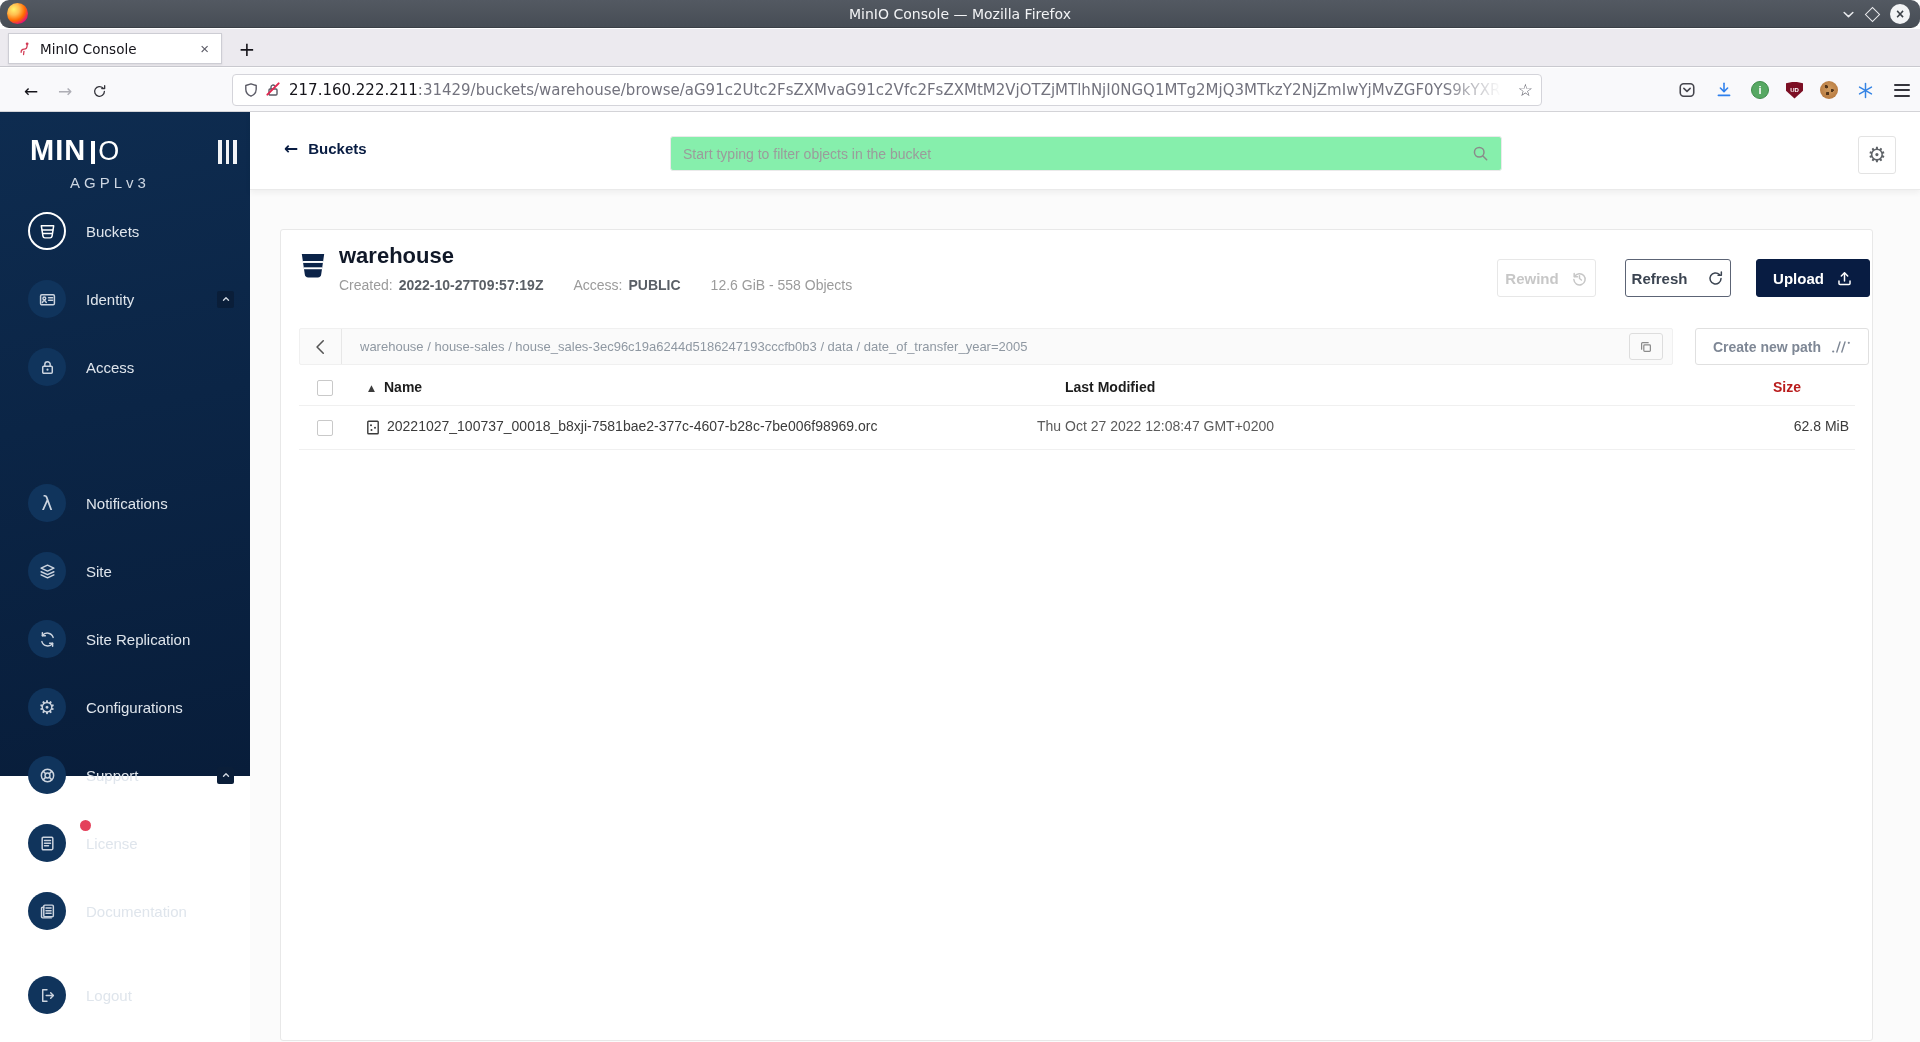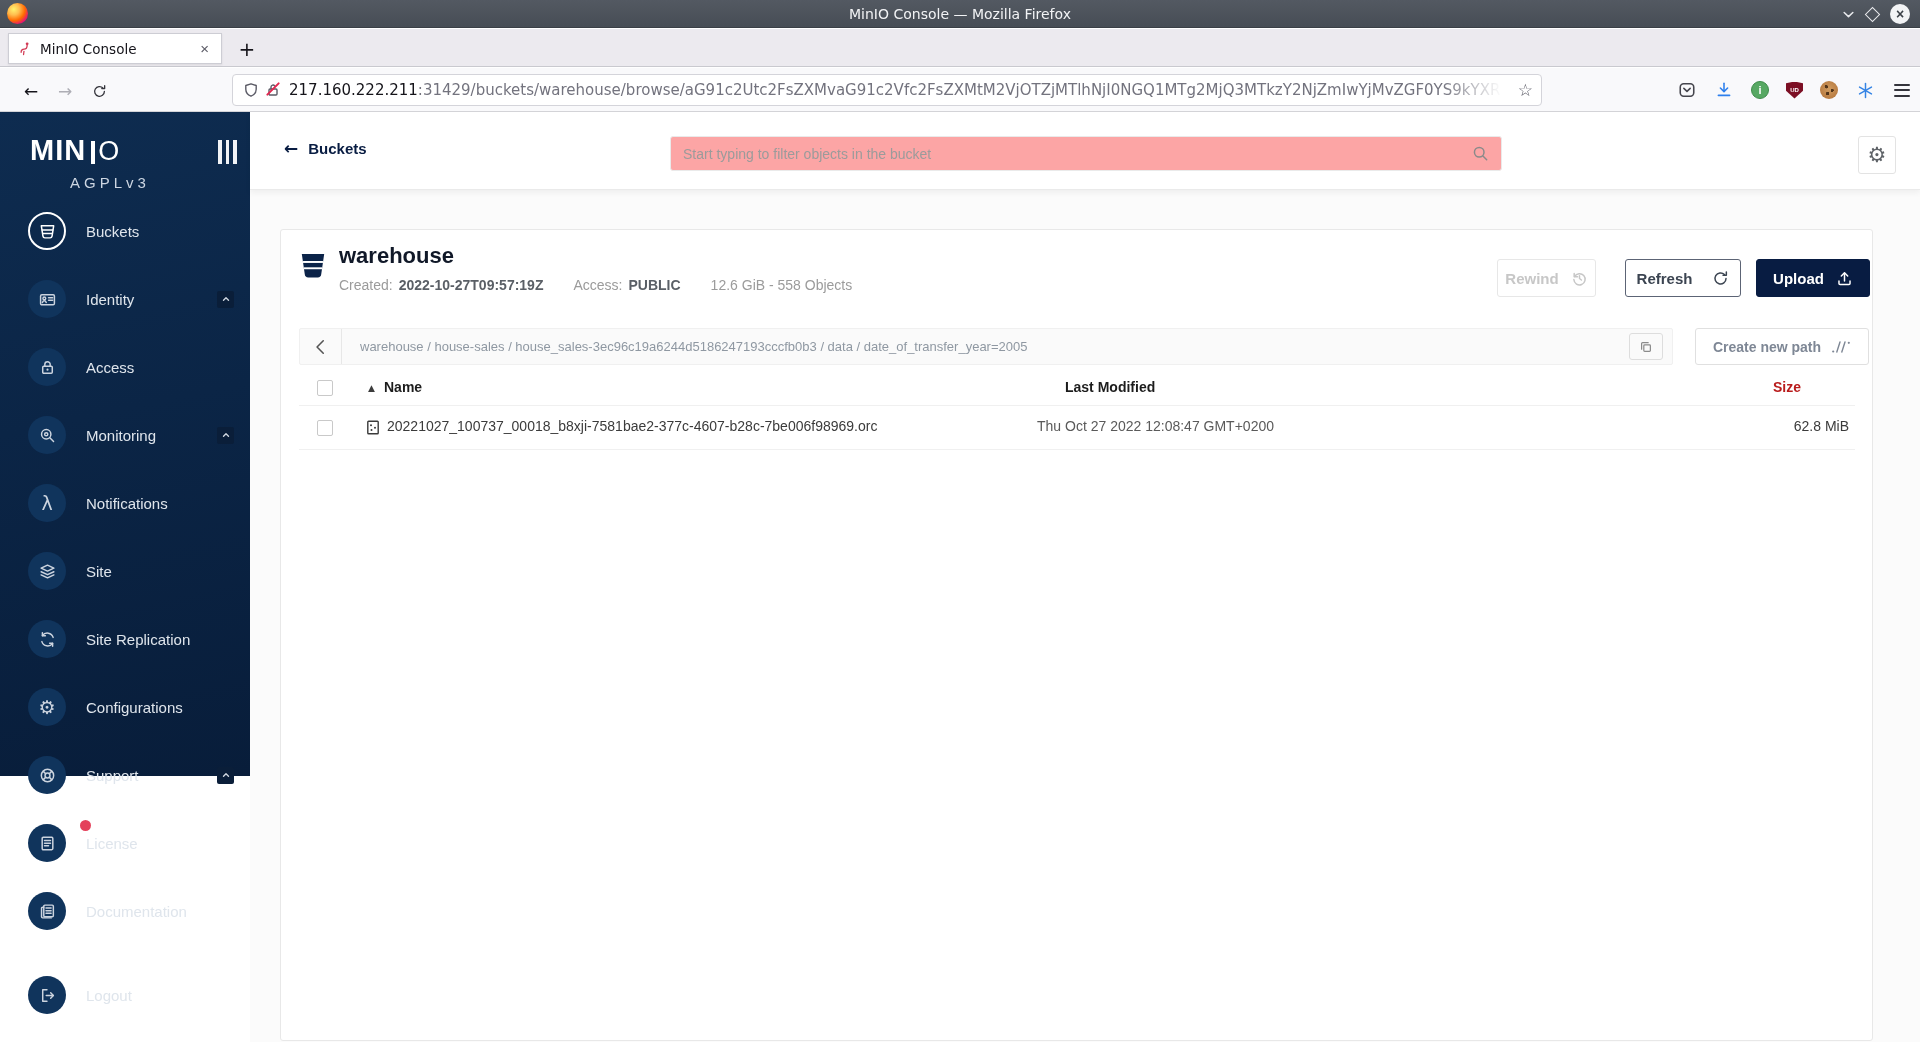--- a/index.html
+++ b/index.html
@@ -5,21 +5,21 @@
   * { margin:0; padding:0; box-sizing:border-box; }
   html,body { width:1920px; height:1042px; background:#fff; font-family:"Liberation Sans",sans-serif; overflow:hidden; }
   #app { position:relative; width:1920px; height:1042px; overflow:hidden; }
 
   svg { display:block; }
   .st { fill:none; stroke:currentColor; stroke-width:1.4; stroke-linecap:round; stroke-linejoin:round; }
 
   
   .titlebar { position:absolute; left:0; top:0; width:1920px; height:28px;
     background:linear-gradient(#535962,#474d55); border-bottom:1px solid #3a3f46;
-    display:flex; align-items:center; justify-content:center; }
+    display:flex; align-items:center; justify-content:center;border-radius:9px; }
   .ff-logo { position:absolute; left:7px; top:3px; width:21px; height:21px; border-radius:50%;
     background:radial-gradient(circle at 32% 30%, #fff36e, #ffbd4f 28%, #ff6a00 55%, #e10587 80%, #722291); }
   .win-title { color:#f2f3f5; font-size:14px; font-family:"DejaVu Sans",sans-serif; }
   .win-controls { position:absolute; right:10px; top:0; height:28px; display:flex; align-items:center; gap:12px; color:#e8e9ec; }
   .wc-chev svg,.wc-diamond { color:#e8e9ec; }
   .wc-diamond { width:11px; height:11px; border:1.6px solid #e8e9ec; transform:rotate(45deg); }
   .wc-close { width:20px; height:20px; border-radius:50%; background:#f2f3f5; color:#3a3f46;
     display:flex; align-items:center; justify-content:center; font-size:14px; font-weight:bold; line-height:1; }
 
   .tabstrip { position:absolute; left:0; top:29px; width:1920px; height:38px; background:#eceaef; border-bottom:1px solid #c9c9cf; }
@@ -83,42 +83,42 @@
   .badge-dot { position:absolute; left:60px; top:-4px; width:11px; height:11px; border-radius:50%; background:#e4415b; }
   .s-icwrap { position:relative; }
 
   
   .app-header { position:absolute; left:250px; top:112px; width:1670px; height:78px; background:#fff;
     border-bottom:1px solid #eaeaea; box-shadow:0 3px 6px rgba(0,0,0,.05); }
   .back-link { position:absolute; left:34px; top:26px; display:flex; align-items:center; gap:10px;
     color:#081C42; font-size:15px; font-weight:bold; }
   .back-arrow { font-size:17px; font-family:"DejaVu Sans",sans-serif; }
   .hdr-search { position:absolute; left:420px; top:24px; width:832px; height:35px; border:1px solid #eaeaea; border-radius:3px;
-    background:#fca5a5; display:flex; align-items:center; }
+    background:#86efac; display:flex; align-items:center; }
   .hdr-search input { flex:1; border:none; outline:none; font-size:14px; color:#444; padding:0 12px; font-family:"Liberation Sans",sans-serif; background:transparent; }
   .hdr-search input::placeholder { color:#9b9b9b; }
   .hdr-search .mag { color:#8a8a8a; margin-right:12px; }
   .gear-btn { position:absolute; right:24px; top:24px; width:38px; height:38px; border:1px solid #e3e3e3; border-radius:3px;
     background:#fff; color:#5f6368; display:flex; align-items:center; justify-content:center; font-size:21px; font-family:"DejaVu Sans",sans-serif; }
 
   .content-bg { position:absolute; left:250px; top:190px; width:1670px; height:852px; background:#fbfbfb; }
 
   
   .card { position:absolute; left:280px; top:229px; width:1593px; height:812px; background:#fff;
     border:1px solid #e8e8e8; border-radius:3px; }
   .bkt-icon { position:absolute; left:18px; top:20px; color:#0b2348; }
   .bkt-title { position:absolute; left:58px; top:13px; font-size:22px; font-weight:600; color:#101828; }
   .bkt-meta { position:absolute; left:58px; top:47px; font-size:14px; color:#9b9b9b; display:flex; gap:6px; align-items:center; }
   .bkt-meta b { color:#5a5f66; font-weight:bold; }
   .meta-gap { width:18px; }
 
   .btn { position:absolute; top:29px; height:38px; border-radius:3px; display:flex; align-items:center; justify-content:center;
     gap:12px; font-size:15px; font-weight:600; }
   .btn-rewind { left:1216px; width:99px; border:1px solid #e7e7e7; color:#c7c7c7; background:#fff; }
-  .btn-refresh { left:1344px; width:116px; border:1px solid #5c6475; color:#3b4451; background:#fff;gap:20px; }
+  .btn-refresh { left:1344px; width:106px; border:1px solid #5c6475; color:#3b4451; background:#fff;gap:20px; }
   .btn-upload { left:1475px; width:114px; background:#081C42; color:#fff; border:1px solid #081C42; }
 
   
   .crumb-bar { position:absolute; left:18px; top:98px; width:1374px; height:37px; background:#fafafa;
     border:1px solid #f0f0f0; border-radius:2px; display:flex; align-items:center; }
   .crumb-back { width:42px; height:100%; display:flex; align-items:center; justify-content:center; color:#555;
     border-right:1px solid #e7e7e7; }
   .crumb-path { flex:1; margin-left:18px; font-size:13px; color:#8f98a2; white-space:nowrap; overflow:hidden; }
   .copy-btn { width:34px; height:27px; border:1px solid #ddd; border-radius:3px; background:#fafafa; color:#8b8b8b;
     display:flex; align-items:center; justify-content:center; margin-right:9px; }
@@ -282,35 +282,20 @@
       <span class="s-ic">
         <svg width="17" height="17" viewBox="0 0 16 16">
             <rect class="st" x="3.5" y="6.8" width="9" height="6.6" rx="1"></rect>
             <path class="st" d="M5.5 6.8V5a2.5 2.5 0 0 1 5 0v1.8"></path>
             <circle cx="8" cy="10" r="1" fill="currentColor"></circle>
           </svg>
       </span>
       <span class="s-lbl">Access</span>
     </div>
 
-    <div class="side-item" style="top:301px">
-      <span class="s-ic">
-        <svg width="17" height="17" viewBox="0 0 16 16">
-            <circle class="st" cx="6.8" cy="6.8" r="4.4"></circle>
-            <circle class="st" cx="6.8" cy="6.8" r="1.5"></circle>
-            <line class="st" x1="10.2" y1="10.2" x2="13.7" y2="13.7"></line>
-          </svg>
-      </span>
-      <span class="s-lbl">Monitoring</span>
-      <span class="s-chev">
-          <svg width="10" height="10" viewBox="0 0 10 10">
-            <path class="st" d="M2.5 6.3 5 3.8l2.5 2.5"></path>
-          </svg>
-        </span>
-    </div>
 
     <div class="side-item" style="top:369px">
       <span class="s-ic">
           <span class="s-glyph">λ</span>
         </span>
       <span class="s-lbl">Notifications</span>
     </div>
 
     <div class="side-item" style="top:437px">
       <span class="s-ic">

